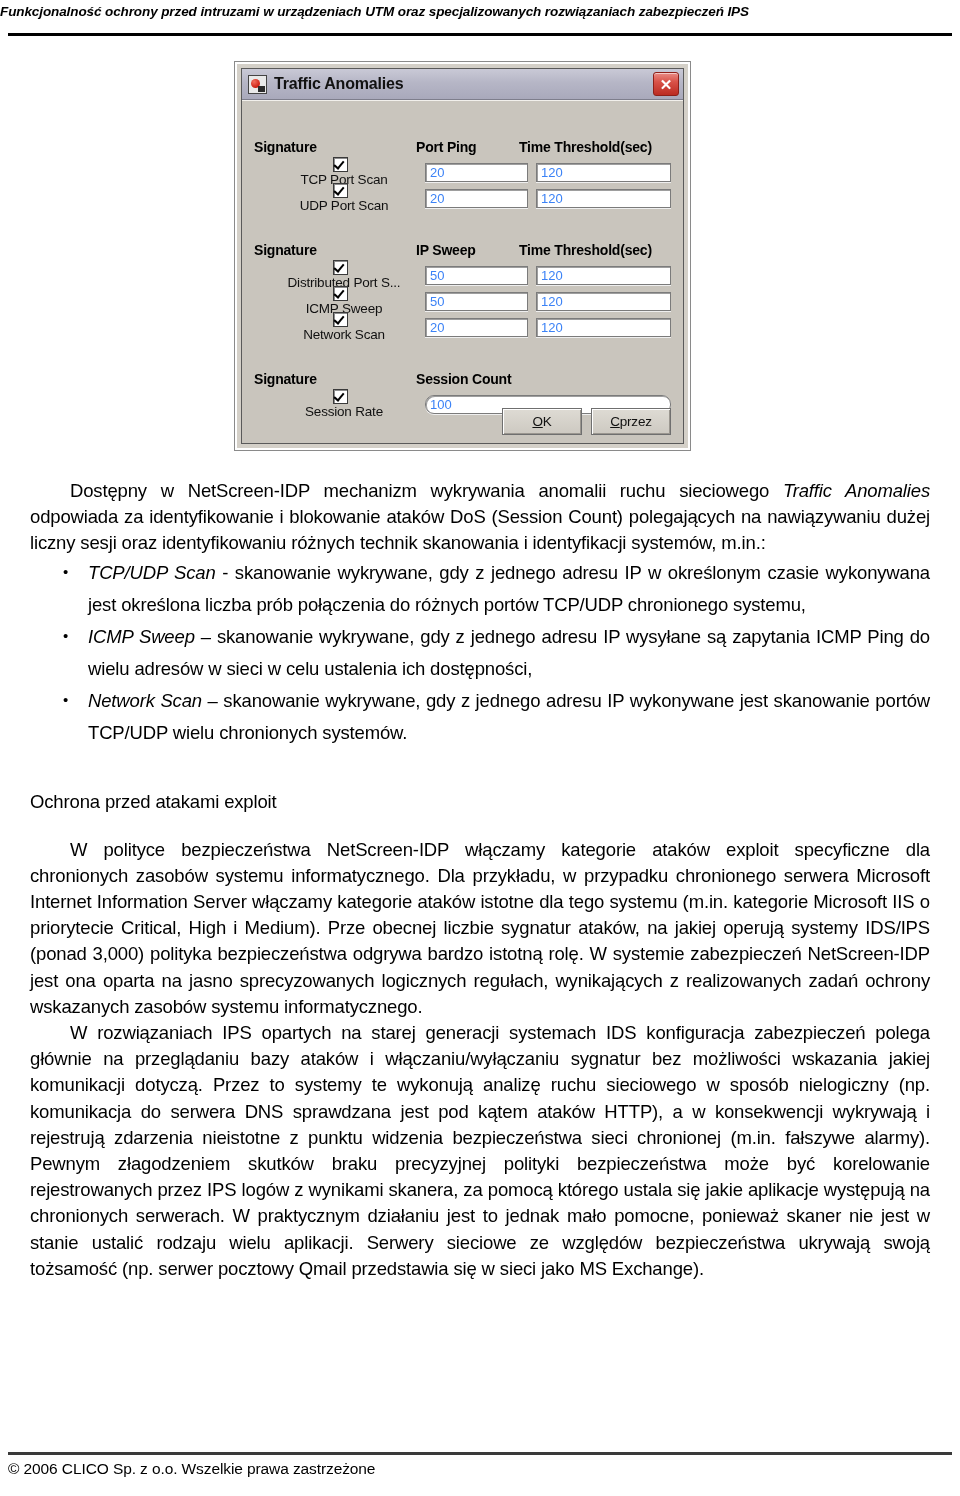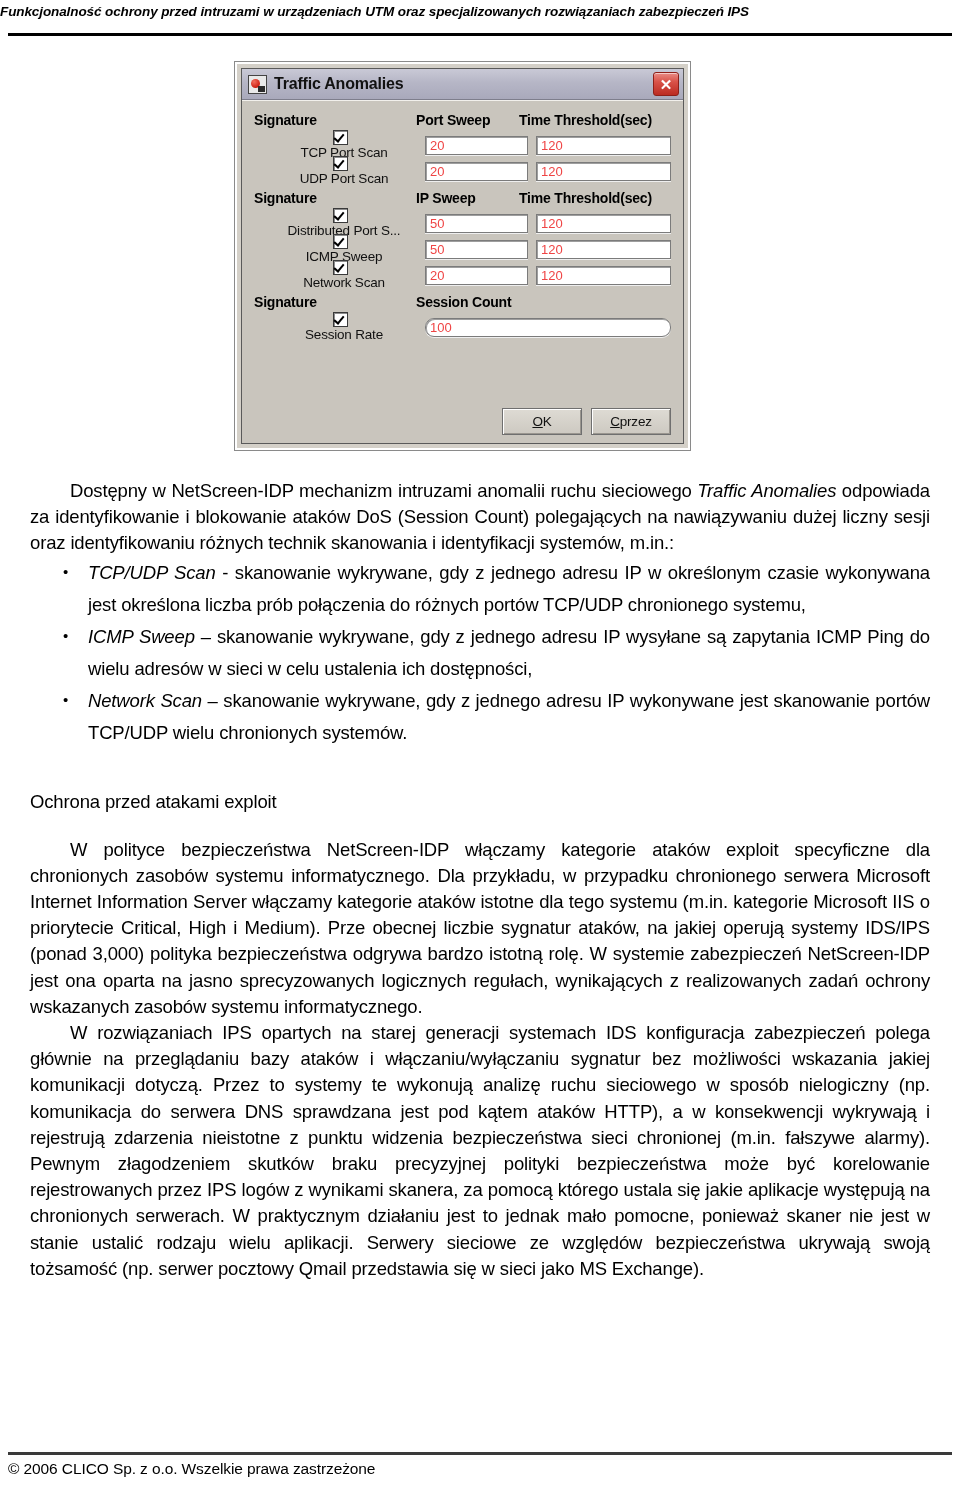--- a/index.html
+++ b/index.html
@@ -141,21 +141,21 @@
   }
 
   .grp {
     margin-bottom: 2px;
   }
   .row {
     display: flex;
     align-items: center;
     height: 26px;
   }
-  .row.hdr { height: 24px; }
+  .row.hdr { height: 24px; margin-top: 27px; }
   .col-sig { width: 162px; flex: 0 0 162px; }
   .col-a   { width: 103px; flex: 0 0 103px; }
   .col-b   { flex: 1 1 auto; }
 
   .hdr-label {
     font-size: 14px;
     font-weight: bold;
     color: #000;
     letter-spacing: -0.2px;
   }
@@ -191,21 +191,21 @@
     color: #111;
     white-space: nowrap;
     letter-spacing: -0.2px;
   }
   .tf {
     height: 19px;
     background: #ffffff;
     border: 1px solid #7b7b7b;
     box-shadow: inset 1px 1px 0 #9e9e9e, 0 1px 0 #efefef;
     font-size: 13px;
-    color: #ef4444;
+    color: #3b82f6;
     display: flex;
     align-items: center;
     padding-left: 4px;
     box-sizing: border-box;
     margin-right: 8px;
   }
   .tf.wide { margin-right: 0; }
   .tf.session { margin-right: 0; }
 
   .btn-row {
@@ -324,21 +324,21 @@
       <span class="title-icon"></span>
       <span class="title-text">Traffic Anomalies</span>
       <span class="close-btn">✕</span>
     </div>
 
     <div class="dlg-body">
 
       <div class="grp">
         <div class="row hdr">
           <div class="col-sig hdr-label">Signature</div>
-          <div class="col-a hdr-label">Port Sweep</div>
+          <div class="col-a hdr-label">Port Ping</div>
           <div class="col-b hdr-label">Time Threshold(sec)</div>
         </div>
         <div class="row">
           <div class="col-sig sig-cell">
             <span class="chk checked"></span>
             <span class="sig-name">TCP Port Scan</span>
           </div>
           <div class="col-a tf">20</div>
           <div class="col-b tf wide">120</div>
         </div>
@@ -409,21 +409,21 @@
             <span>przez</span>
           </div>
       </div>
 
     </div>
   </div>
 </div>
 
 <div class="content">
 
-  <p class="para"><span>Dostępny w NetScreen-IDP mechanizm intruzami anomalii ruchu sieciowego </span><span class="it">Traffic Anomalies</span><span> odpowiada za identyfikowanie i blokowanie ataków DoS (Session Count) polegających na nawiązywaniu dużej liczny sesji oraz identyfikowaniu różnych technik skanowania i identyfikacji systemów, m.in.:</span></p>
+  <p class="para"><span>Dostępny w NetScreen-IDP mechanizm wykrywania anomalii ruchu sieciowego </span><span class="it">Traffic Anomalies</span><span> odpowiada za identyfikowanie i blokowanie ataków DoS (Session Count) polegających na nawiązywaniu dużej liczny sesji oraz identyfikowaniu różnych technik skanowania i identyfikacji systemów, m.in.:</span></p>
 
   <ul class="bullets">
     <li><span class="it">TCP/UDP Scan</span><span> - skanowanie wykrywane, gdy z jednego adresu IP w określonym czasie wykonywana jest określona liczba prób połączenia do różnych portów TCP/UDP chronionego systemu,</span></li>
     <li><span class="it">ICMP Sweep</span><span> – skanowanie wykrywane, gdy z jednego adresu IP wysyłane są zapytania ICMP Ping do wielu adresów w sieci w celu ustalenia ich dostępności,</span></li>
     <li><span class="it">Network Scan</span><span> – skanowanie wykrywane, gdy z jednego adresu IP wykonywane jest skanowanie portów TCP/UDP wielu chronionych systemów.</span></li>
   </ul>
 
   <div class="sp-2"></div>
 
   <h2 class="section">Ochrona przed atakami exploit</h2>

